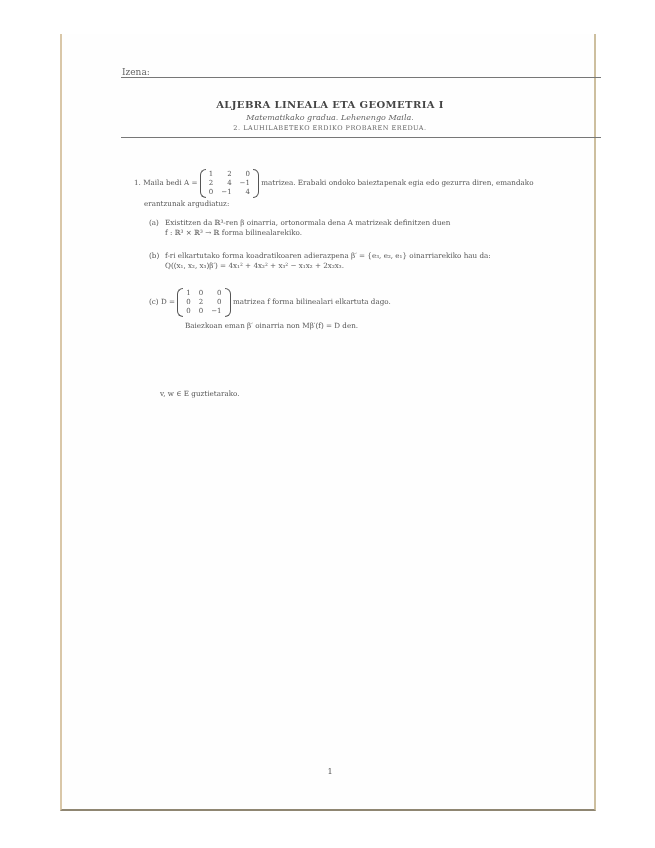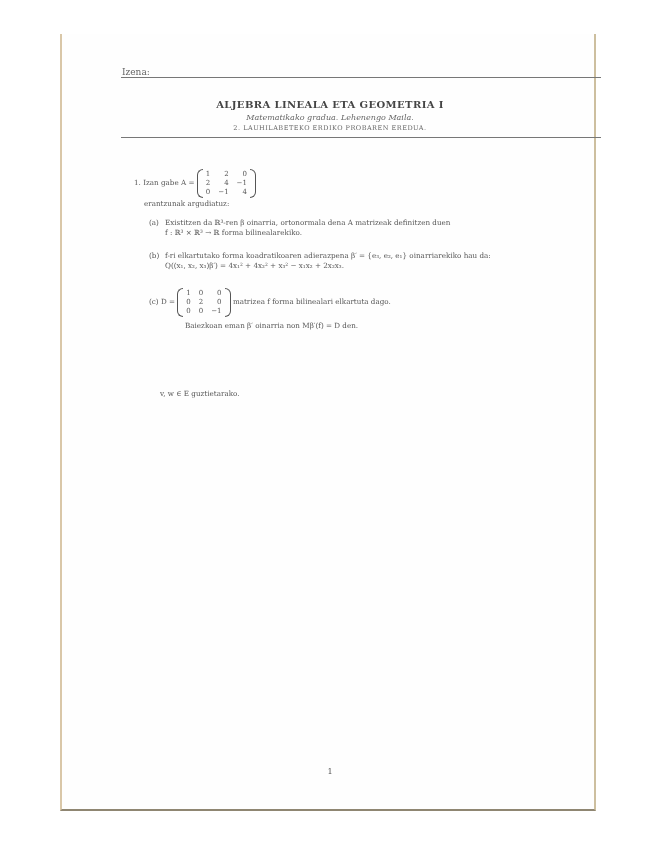--- a/index.html
+++ b/index.html
@@ -40,21 +40,21 @@
   <div class="abs name-label">Izena:</div>
   <div class="abs rule" style="top:43px;"></div>
 
   <div class="abs title t2">Matematikako gradua. Lehenengo Maila.</div>
   <div class="abs title t1">ALJEBRA LINEALA ETA GEOMETRIA I</div>
   <div class="abs title t3">2. LAUHILABETEKO ERDIKO PROBAREN EREDUA.</div>
   <div class="abs rule" style="top:103px;"></div>
 
   <div class="abs txt" style="left:72px; top:136px;">
     <span>1.</span>
-    <span>Izan gabe A =</span>
+    <span>Maila bedi A =</span>
     <span class="matrix">
       <span class="paren l"></span>
       <table>
         <tbody>
             <tr>
               <td>1</td>
               <td>2</td>
               <td>0</td>
             </tr>
         <tr>
@@ -64,20 +64,21 @@
             </tr>
         <tr>
               <td>0</td>
               <td>−1</td>
               <td>4</td>
             </tr>
       </tbody>
         </table>
       <span class="paren r"></span>
     </span>
+    <span>matrizea. Erabaki ondoko baieztapenak egia edo gezurra diren, emandako</span>
   </div>
   <div class="abs txt" style="left:82px; top:165px;">erantzunak argudiatuz:</div>
 
   <div class="abs txt" style="left:87px; top:184px;">(a)</div>
   <div class="abs txt" style="left:103px; top:184px;">Existitzen da ℝ³-ren β oinarria, ortonormala dena A matrizeak definitzen duen</div>
   <div class="abs txt" style="left:103px; top:194px;">f : ℝ³ × ℝ³ → ℝ forma bilinealarekiko.</div>
 
   <div class="abs txt" style="left:87px; top:217px;">(b)</div>
   <div class="abs txt" style="left:103px; top:217px;">f-ri elkartutako forma koadratikoaren adierazpena β′ = {e₃, e₂, e₁} oinarriarekiko hau da:</div>
   <div class="abs txt" style="left:103px; top:227px;">Q((x₁, x₂, x₃)β′) = 4x₁² + 4x₂² + x₃² − x₁x₂ + 2x₂x₃.</div>

